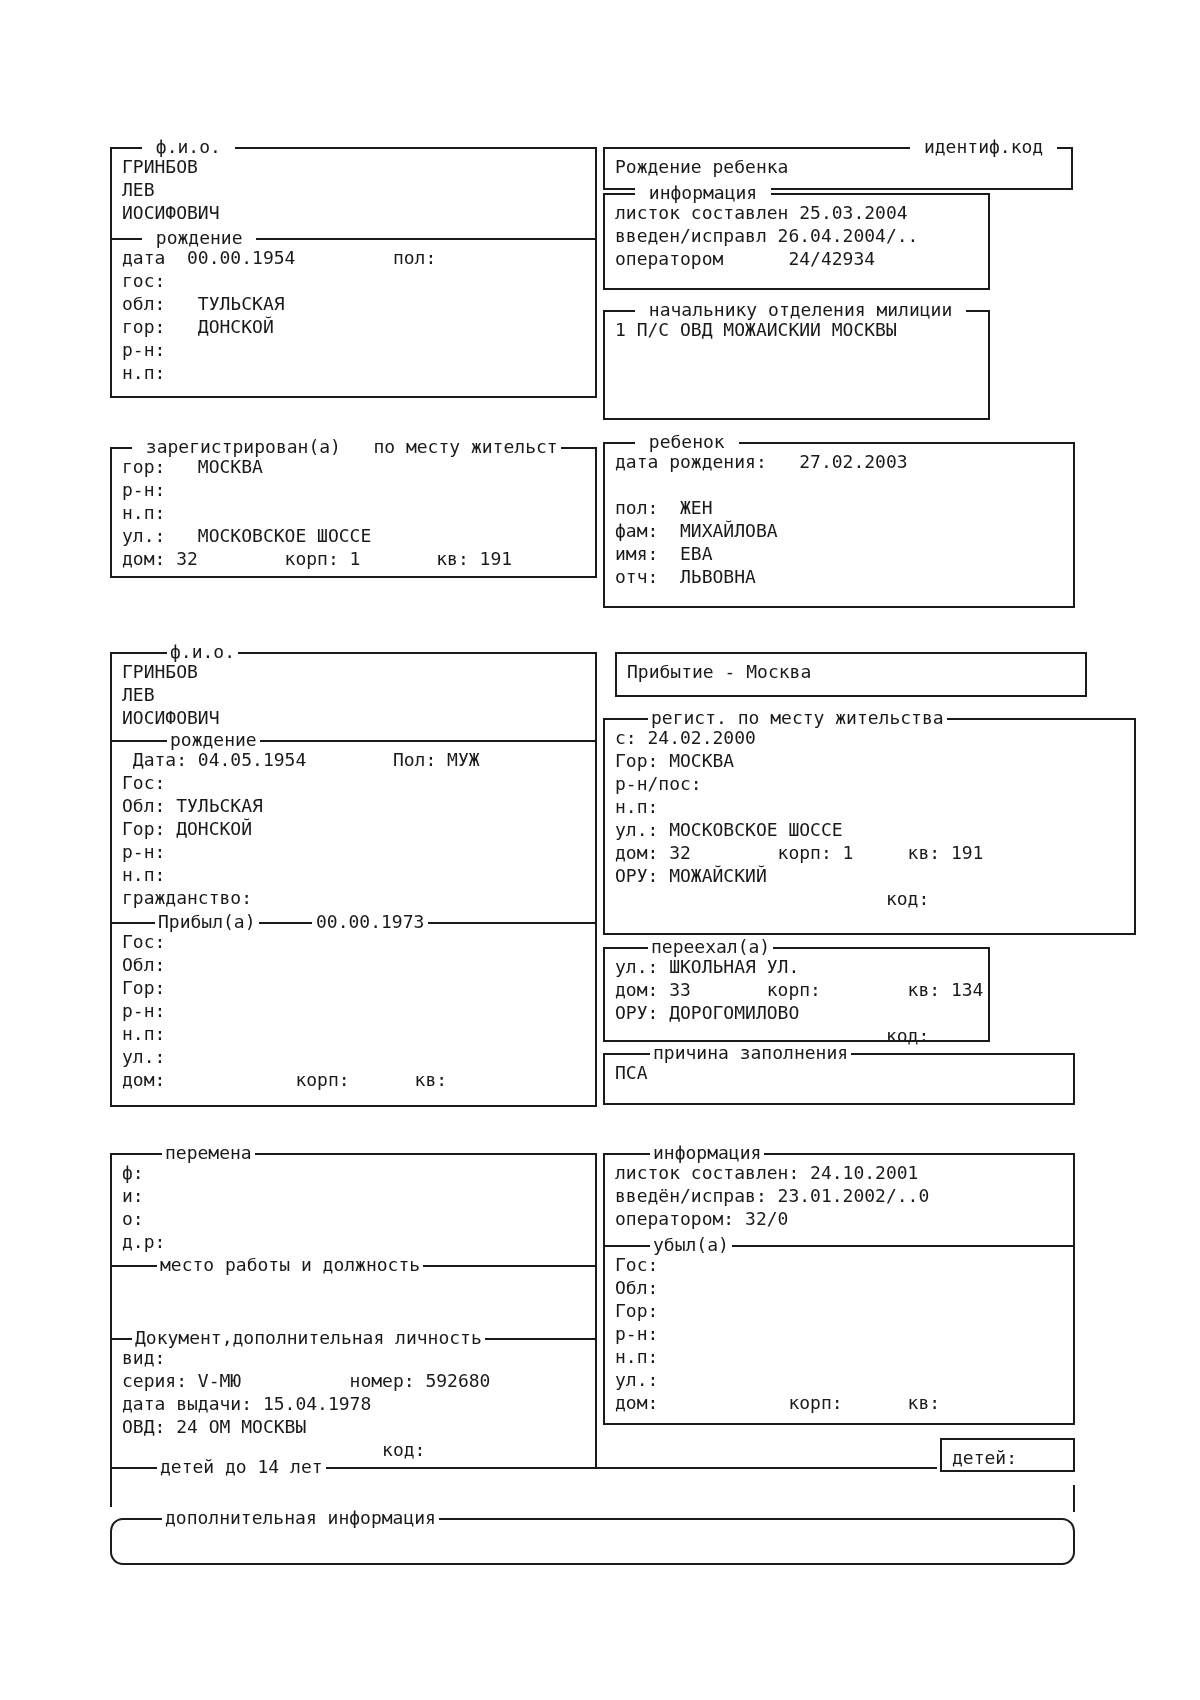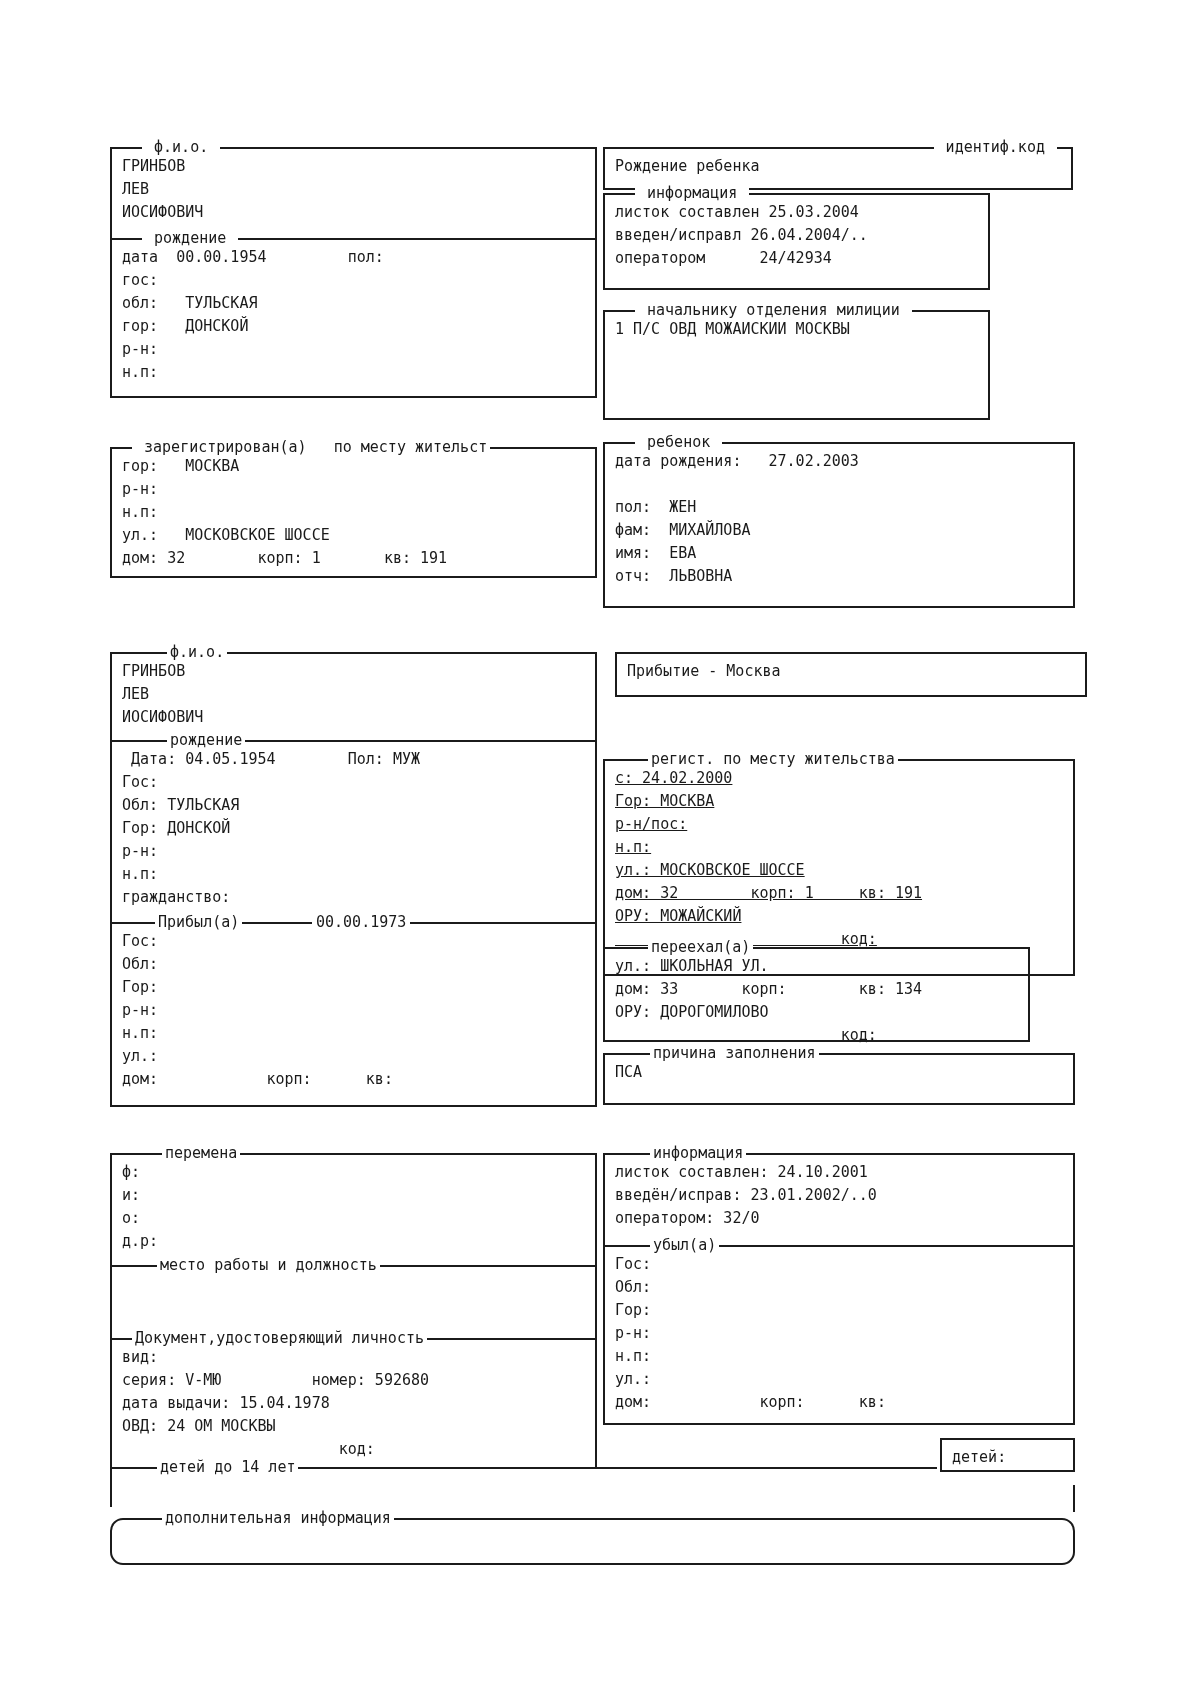--- a/index.html
+++ b/index.html
@@ -1,19 +1,19 @@
 <!DOCTYPE html>
 <html><head>
 <meta charset="utf-8">
 <style>
   html,body{margin:0;padding:0;background:#ffffff;}
   .canvas{
     position:relative;width:1200px;height:1700px;background:#ffffff;
     font-family:"DejaVu Sans Mono","Liberation Mono",monospace;
-    font-size:15px;color:#1a1a1a;overflow:hidden;
+    font-size:18px;color:#1a1a1a;overflow:hidden;
   }
   .box{position:absolute;border:2px solid #1b1b1b;box-sizing:border-box;background:transparent;}
   .box.no-bottom{border-bottom:none;}
   .box.open{border-right:none;border-bottom:none;}
   .box-label{
     position:absolute;top:-13px;left:30px;background:#ffffff;
     white-space:pre;padding:0 3px;line-height:22px;
   }
   .box-label.lbl-right{left:auto;right:14px;}
   .box-label.lbl-55{left:55px;}
@@ -33,22 +33,22 @@
   .b-birth1{left:110px;top:238px;width:487px;height:160px;}
   .b-identcode{left:603px;top:147px;width:470px;height:43px;}
   .b-info1{left:603px;top:193px;width:387px;height:97px;}
   .b-chief{left:603px;top:310px;width:387px;height:110px;}
   .b-registered{left:110px;top:447px;width:487px;height:131px;}
   .b-child{left:603px;top:442px;width:472px;height:166px;}
   .b-fio2{left:110px;top:652px;width:487px;height:88px;}
   .b-birth2{left:110px;top:740px;width:487px;height:182px;}
   .b-arrived{left:110px;top:922px;width:487px;height:185px;}
   .b-arrtitle{left:603px;top:652px;width:472px;height:45px;margin-left:12px;}
-  .b-regplace{left:603px;top:759px;width:472px;height:217px;text-decoration:underline;}
-  .b-moved{left:603px;top:947px;width:427px;height:95px;}
+  .b-regplace{left:603px;top:718px;width:533px;height:217px;}
+  .b-moved{left:603px;top:947px;width:387px;height:95px;}
   .b-reason{left:603px;top:1053px;width:472px;height:52px;}
   .b-change{left:110px;top:1153px;width:487px;height:112px;}
   .b-work{left:110px;top:1265px;width:487px;height:73px;}
   .b-iddoc{left:110px;top:1338px;width:487px;height:129px;}
   .b-children14{left:110px;top:1467px;width:827px;height:40px;}
   .b-extra{left:110px;top:1518px;width:965px;height:47px;border-radius:13px;}
   .b-info2{left:603px;top:1153px;width:472px;height:92px;}
   .b-departed{left:603px;top:1245px;width:472px;height:180px;}
   .b-children{left:940px;top:1438px;width:135px;height:34px;}
   .seg-right{left:1073px;top:1485px;height:27px;}
@@ -196,21 +196,21 @@
     <span class="box-label lbl-45">причина заполнения</span>
     <div class="box-body">
         <div class="ln">ПСА</div>
       </div>
   </div>
   <div class="box no-bottom b-work">
     <span class="box-label lbl-45">место работы и должность</span>
     <div class="box-body"></div>
   </div>
   <div class="box no-bottom b-iddoc">
-    <span class="box-label lbl-20">Документ,удостоверяющий личность</span>
+    <span class="box-label lbl-20">Документ,дополнительная личность</span>
     <div class="box-body">
         <div class="ln">вид:</div>
         <div class="ln">серия: V-МЮ          номер: 592680</div>
         <div class="ln">дата выдачи: 15.04.1978</div>
         <div class="ln">ОВД: 24 ОМ МОСКВЫ</div>
         <div class="ln">                        код:</div>
       </div>
   </div>
   <div class="box open b-children14">
     <span class="box-label lbl-45">детей до 14 лет</span>

